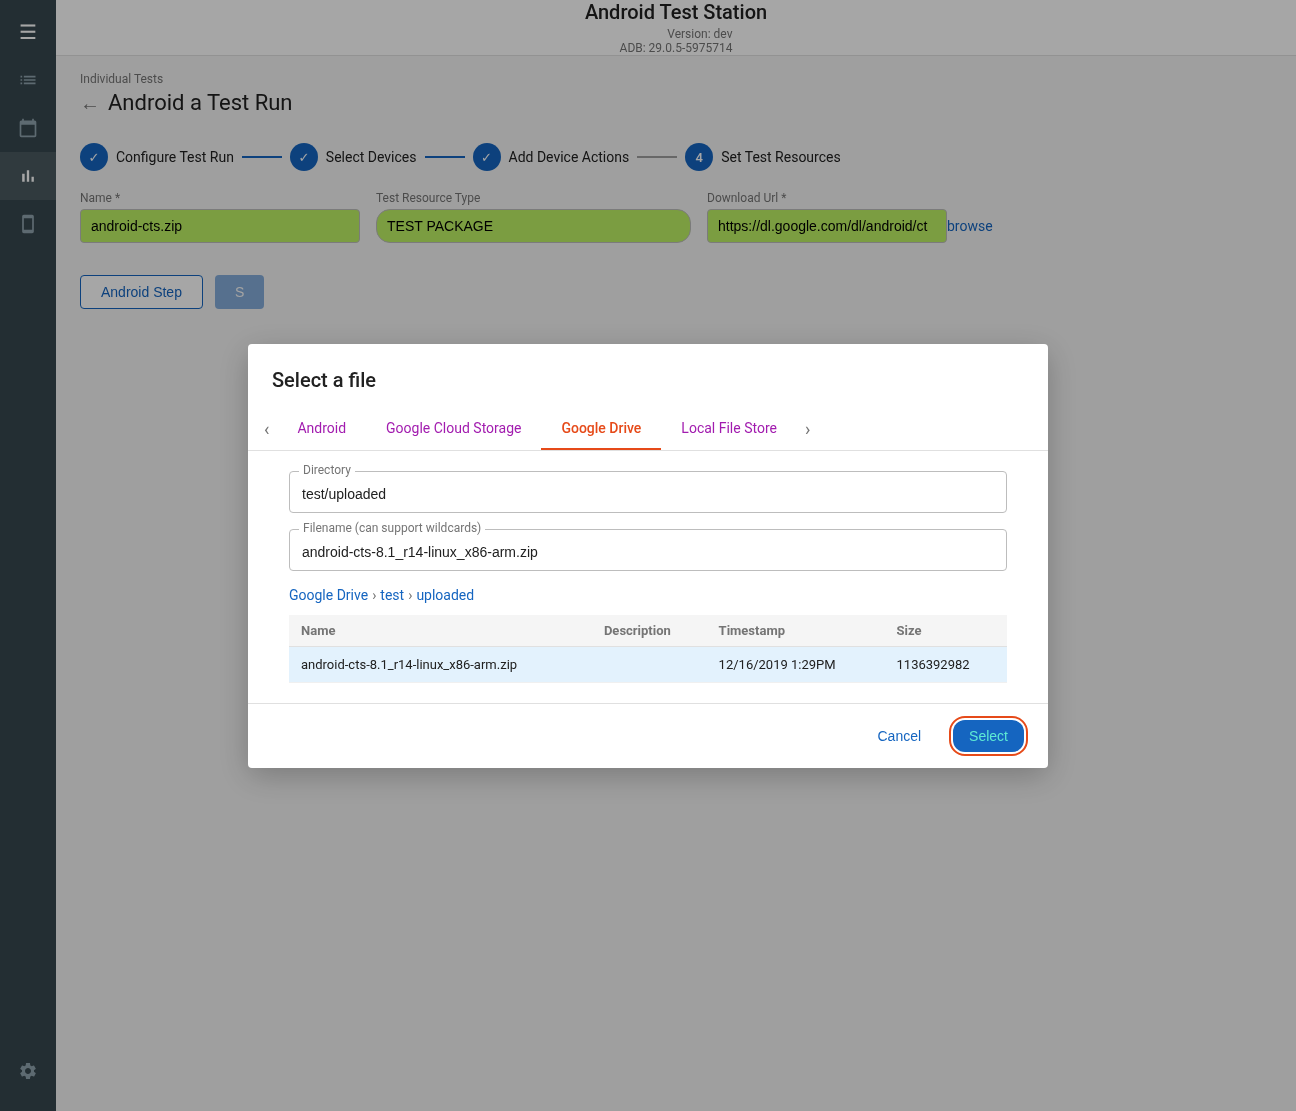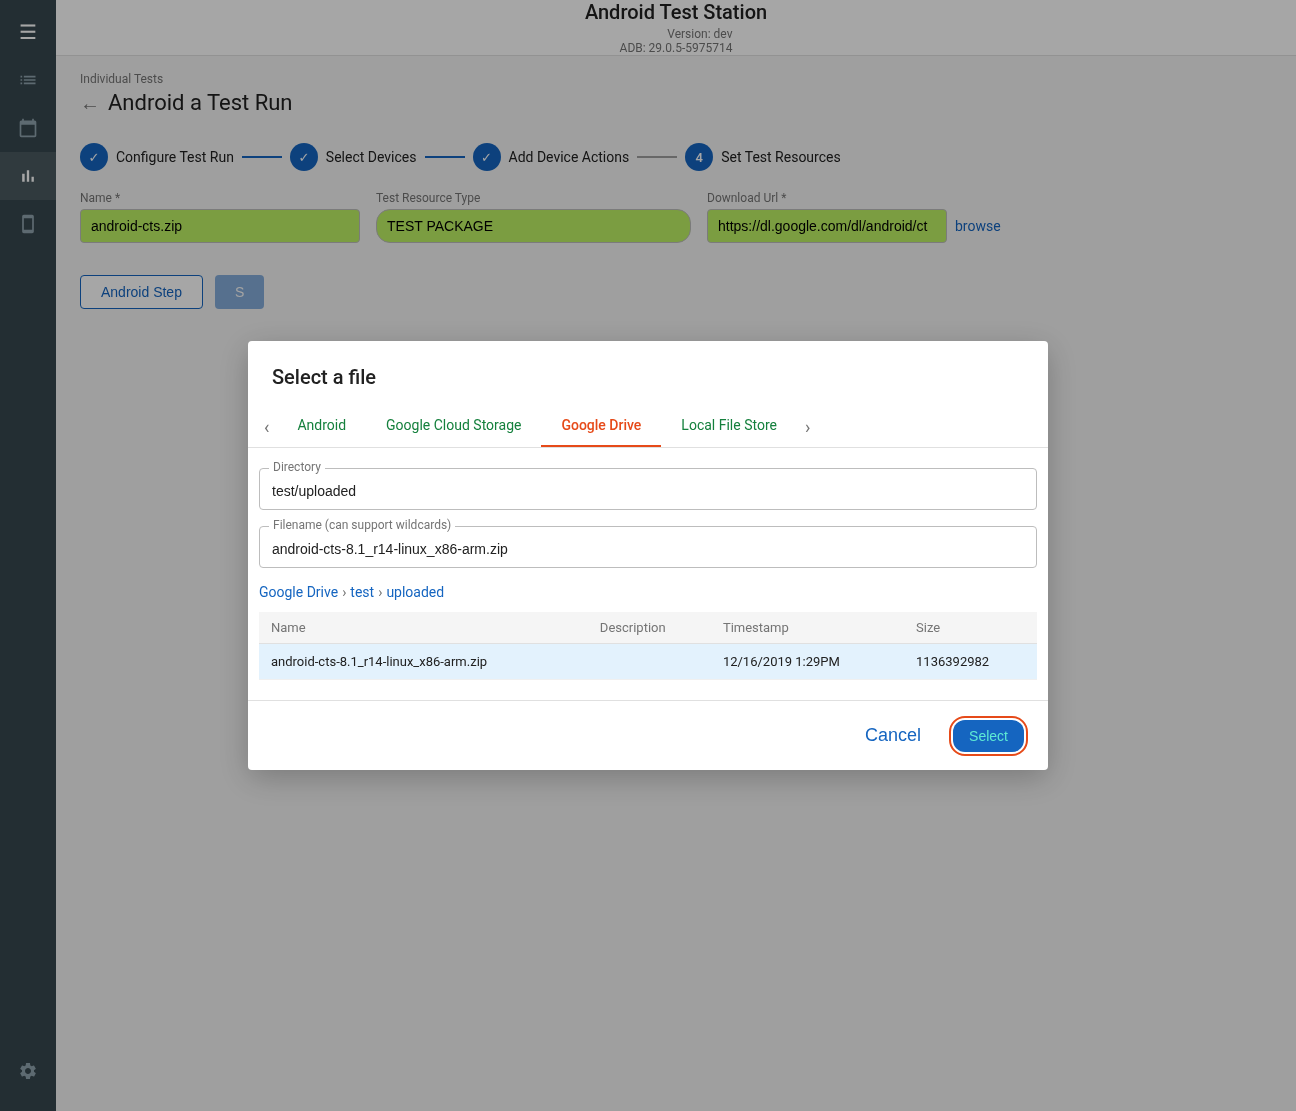--- a/index.html
+++ b/index.html
@@ -57,45 +57,45 @@
     
     .overlay { position: fixed; top: 0; left: 0; right: 0; bottom: 0; background: rgba(0,0,0,0.35); z-index: 100; display: flex; align-items: center; justify-content: center; }
 
     
     .dialog { background: #fff; border-radius: 4px; width: 800px; max-height: 820px; display: flex; flex-direction: column; box-shadow: 0 8px 32px rgba(0,0,0,0.24); }
     .dialog-title { padding: 24px 24px 16px; font-size: 20px; font-weight: 500; color: #212121; }
 
     
     .tabs-container { display: flex; align-items: center; border-bottom: 1px solid #e0e0e0; padding: 0 8px; }
     .tab-arrow { color: #757575; cursor: pointer; font-size: 18px; padding: 8px; }
-    .tab { padding: 12px 20px; font-size: 14px; color: #15803d; cursor: pointer; border-bottom: 2px solid transparent; white-space: nowrap; }
+    .tab { padding: 12px 20px; font-size: 14px; color: #a21caf; cursor: pointer; border-bottom: 2px solid transparent; white-space: nowrap; }
     .tab.active { color: #e64a19; border-bottom: 2px solid #e64a19; font-weight: 500; }
 
     
-    .dialog-body { padding: 20px 11px; flex: 1; overflow-y: auto; }
+    .dialog-body { padding: 20px 41px; flex: 1; overflow-y: auto; }
 
     
     .dialog-field { margin-bottom: 16px; position: relative; }
     .dialog-field-label { font-size: 12px; color: #757575; position: absolute; top: -8px; left: 10px; background: #fff; padding: 0 4px; }
     .dialog-field-input { width: 100%; border: 1px solid #bdbdbd; border-radius: 4px; padding: 14px 12px 10px; font-size: 14px; color: #212121; outline: none; }
 
     
     .file-breadcrumb { display: flex; align-items: center; gap: 4px; margin-bottom: 12px; flex-wrap: wrap; }
     .file-breadcrumb-link { color: #1565c0; font-size: 14px; cursor: pointer; text-decoration: none; }
     .file-breadcrumb-sep { color: #757575; font-size: 14px; }
 
     
     .file-table { width: 100%; border-collapse: collapse; }
-    .file-table th { text-align: left; padding: 8px 12px; font-size: 13px; font-weight: 400; color: #757575; background: #f5f5f5; border-bottom: 1px solid #e0e0e0; }
+    .file-table th { text-align: left; padding: 8px 12px; font-size: 13px; font-weight: 700; color: #757575; background: #f5f5f5; border-bottom: 1px solid #e0e0e0; }
     .file-table td { padding: 10px 12px; font-size: 13px; color: #212121; border-bottom: 1px solid #f0f0f0; }
     .file-table tr.selected td { background: #e3f2fd; }
 
     
     .dialog-footer { padding: 16px 24px; display: flex; align-items: center; justify-content: flex-end; gap: 16px; border-top: 1px solid #e0e0e0; }
-    .btn-cancel { background: transparent; border: none; color: #1565c0; font-size: 18px; cursor: pointer; padding: 8px 16px; }
+    .btn-cancel { background: transparent; border: none; color: #1565c0; font-size: 14px; cursor: pointer; padding: 8px 16px; }
     .btn-select { background: #1565c0; color: #5eead4; border: none; border-radius: 12px; font-size: 14px; cursor: pointer; padding: 8px 16px; outline: 2px solid #e64a19; outline-offset: 2px; }
   </style>
 </head>
 <body>
 
 <div class="app-container">
 
   <div class="sidebar">
     <div class="sidebar-hamburger">☰</div>
     <div class="sidebar-icon">
@@ -172,21 +172,21 @@
           <div class="form-field">
             <label>Name *</label>
             <input class="form-input" style="width: 280px;" readonly="" value="android-cts.zip">
           </div>
           <div class="form-field">
             <label>Test Resource Type</label>
             <input class="form-input" style="width: 315px; border-radius: 14px;" readonly="" value="TEST PACKAGE">
           </div>
           <div class="form-field">
             <label>Download Url *</label>
-            <div style="display:flex;align-items:center;gap:8px;">
+            <div style="display:flex;align-items:center;">
               <input class="form-input" style="width: 240px;" readonly="" value="https://dl.google.com/dl/android/ct">
               <span style="color:#1565c0;cursor:pointer;font-size:14px;">browse</span>
             </div>
           </div>
         </div>
       </div>
 
       <div class="action-buttons">
         <button class="btn-outline">Android Step</button>
         <button class="btn-primary" style="opacity:0.5;">S</button>

